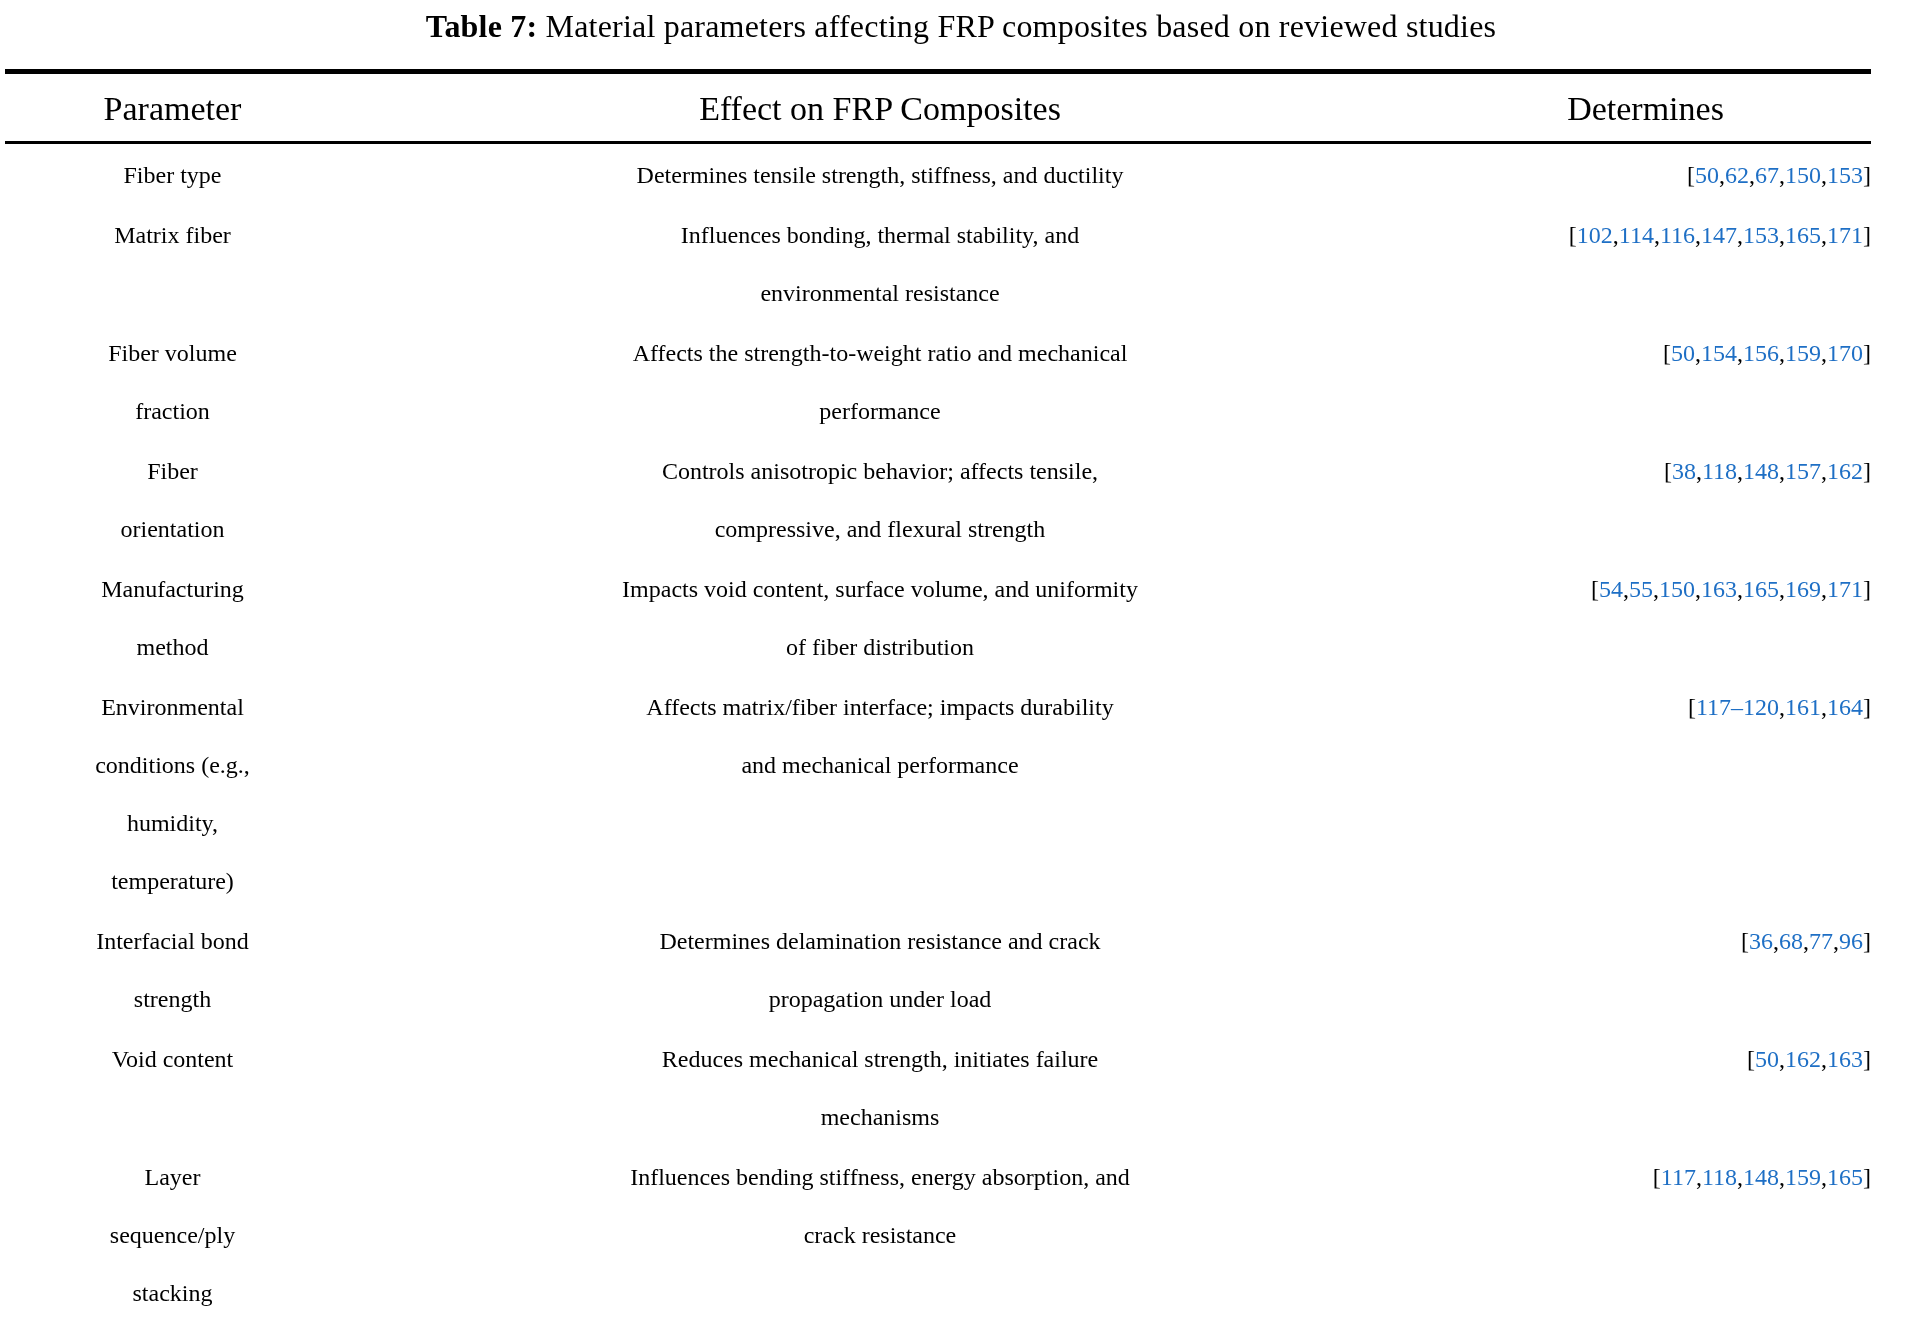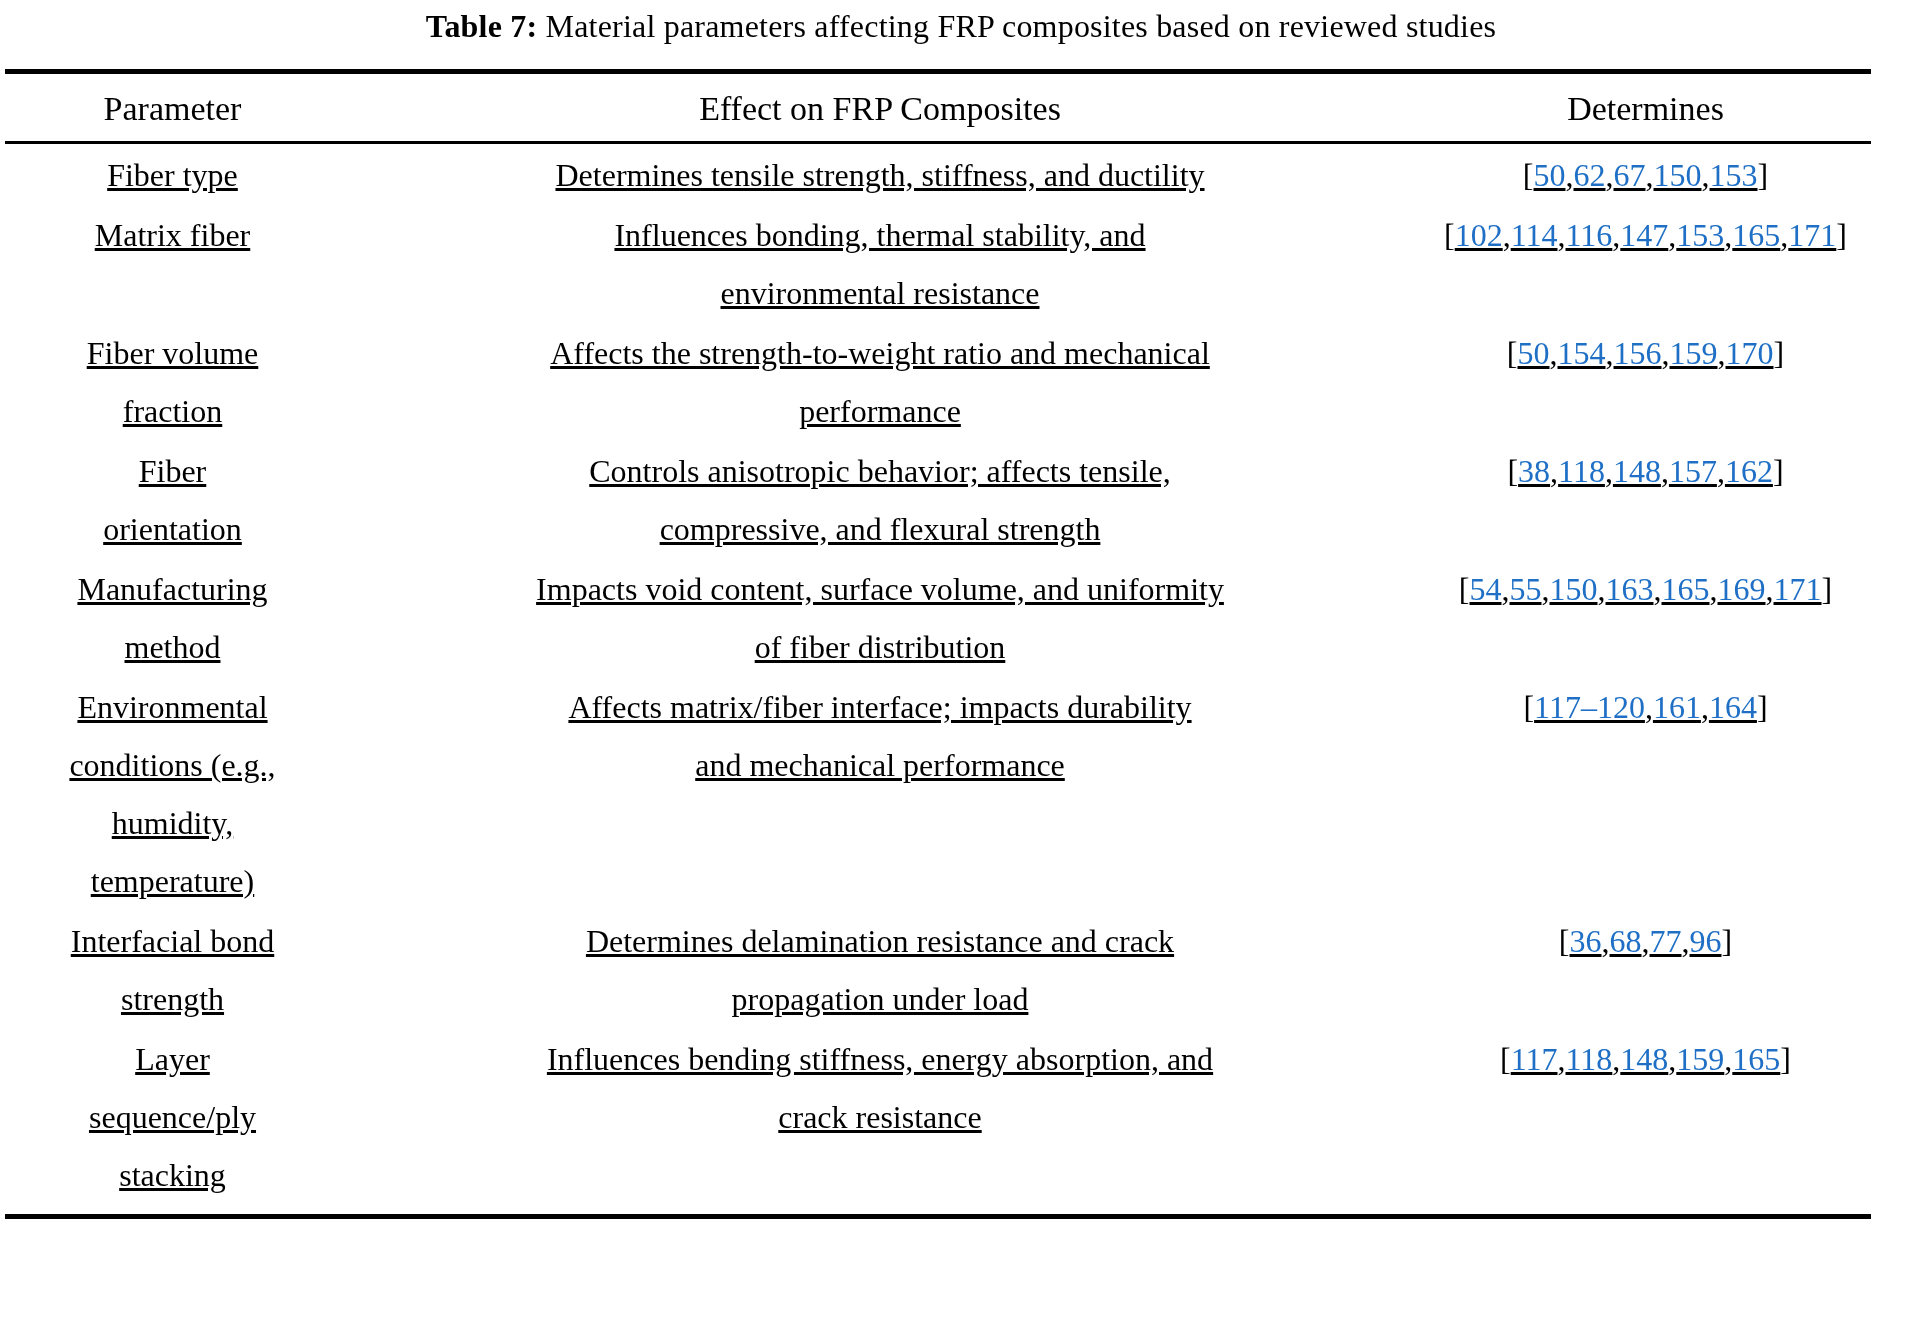--- a/index.html
+++ b/index.html
@@ -25,30 +25,29 @@
     border-bottom: 5px solid #000000;
   }
   thead th {
     font-size: 34px;
     font-weight: normal;
     text-align: center;
     padding: 16px 0 13px 0;
     border-bottom: 3px solid #000000;
   }
   tbody td {
-    font-size: 32px;
+    font-size: 24px;
     line-height: 58px;
     text-align: center;
     vertical-align: top;
     padding: 2px 0 0 0;
     white-space: pre-line;
-    text-decoration: underline;
   }
   tbody tr:last-child td { padding-bottom: 10px; }
-  td.col-ref { white-space: nowrap; overflow: visible; }
+  td.col-ref { white-space: nowrap; overflow: visible; text-align: right; }
   .ref-link { color: var(--link-color, #1e6fc5); cursor: pointer; }
   .ref-bracket, .ref-separator { color: #000000; }
 </style>
 </head>
 <body>
 
 <div class="page">
 
   <div class="caption">
     <span class="caption-label">Table 7:</span><span> Material parameters affecting FRP composites based on reviewed studies</span>
@@ -110,20 +109,26 @@
           <td class="col-ref"><span class="ref-bracket">[</span><span class="ref-link">117–120</span><span class="ref-separator">,</span><span class="ref-link">161</span><span class="ref-separator">,</span><span class="ref-link">164</span><span class="ref-bracket">]</span></td>
         </tr>
         <tr>
           <td class="col-param">Interfacial bond
 strength</td>
           <td class="col-effect">Determines delamination resistance and crack
 propagation under load</td>
           <td class="col-ref"><span class="ref-bracket">[</span><span class="ref-link">36</span><span class="ref-separator">,</span><span class="ref-link">68</span><span class="ref-separator">,</span><span class="ref-link">77</span><span class="ref-separator">,</span><span class="ref-link">96</span><span class="ref-bracket">]</span></td>
         </tr>
         <tr>
+          <td class="col-param">Void content</td>
+          <td class="col-effect">Reduces mechanical strength, initiates failure
+mechanisms</td>
+          <td class="col-ref"><span class="ref-bracket">[</span><span class="ref-link">50</span><span class="ref-separator">,</span><span class="ref-link">162</span><span class="ref-separator">,</span><span class="ref-link">163</span><span class="ref-bracket">]</span></td>
+        </tr>
+        <tr>
           <td class="col-param">Layer
 sequence/ply
 stacking</td>
           <td class="col-effect">Influences bending stiffness, energy absorption, and
 crack resistance</td>
           <td class="col-ref"><span class="ref-bracket">[</span><span class="ref-link">117</span><span class="ref-separator">,</span><span class="ref-link">118</span><span class="ref-separator">,</span><span class="ref-link">148</span><span class="ref-separator">,</span><span class="ref-link">159</span><span class="ref-separator">,</span><span class="ref-link">165</span><span class="ref-bracket">]</span></td>
         </tr>
       </tbody>
   </table>
 

